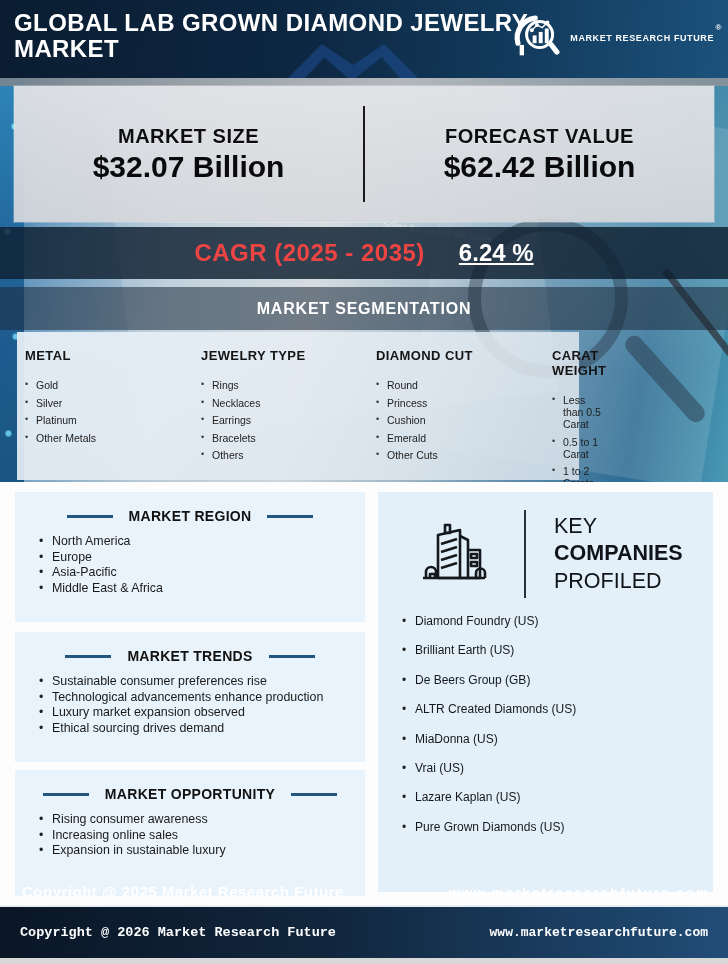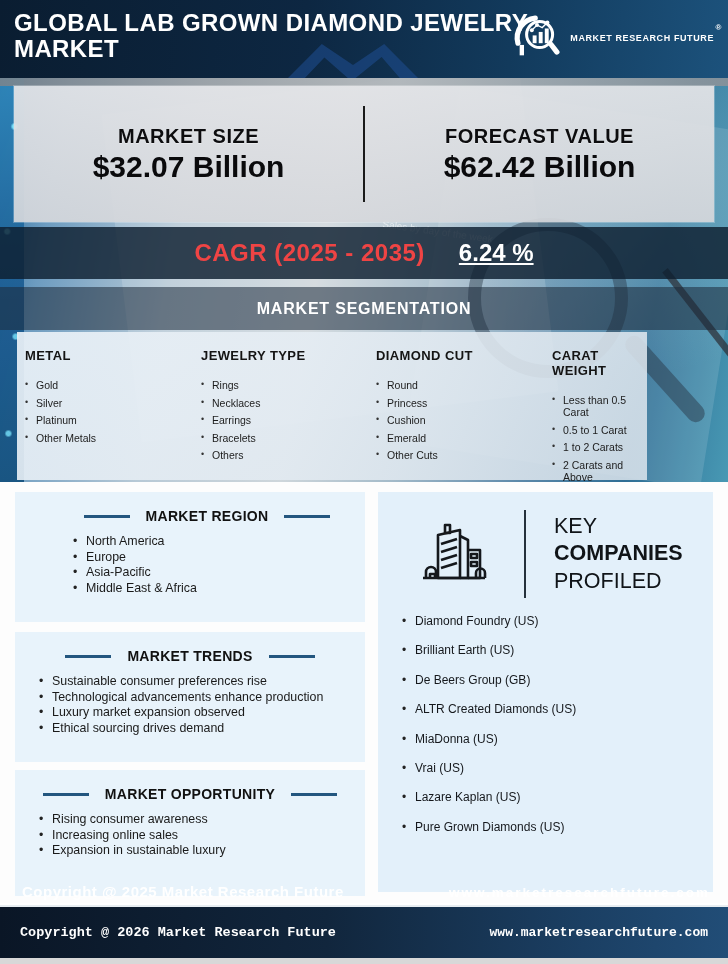--- a/index.html
+++ b/index.html
@@ -59,32 +59,32 @@
   
   .cagr-band { position:absolute; left:0; top:227px; width:728px; height:52px;
     background:rgba(14,30,47,.82); display:flex; align-items:center; justify-content:center; }
   .cagr-label { color:#ef4444; font-size:24px; font-weight:bold; letter-spacing:.5px; }
   .cagr-value { color:#fff; font-size:24px; font-weight:bold; margin-left:34px;text-decoration:underline; }
 
   
   .seg-band { position:absolute; left:0; top:287px; width:728px; height:43px;
     background:rgba(28,42,58,.55); display:flex; align-items:center; justify-content:center; }
   .seg-band-title { color:#fff; font-size:16px; font-weight:bold; letter-spacing:.8px; }
-  .seg-panel { position:absolute; left:17px; top:332px; width:630px; height:148px;
+  .seg-panel { position:absolute; left:17px; top:332px; width:562px; height:148px;
     background:linear-gradient(135deg,rgba(235,242,248,.92),rgba(219,228,236,.86));
     display:grid; grid-template-columns:176px 175px 176px 1fr; padding:16px 4px 0 8px; }
   .seg-col h3 { font-size:13px; font-weight:bold; color:#141414; letter-spacing:.4px; margin-bottom:16px; }
   .seg-col ul { list-style:none; }
   .seg-col li { position:relative; font-size:10.5px; color:#1c1c1c; padding-left:11px; margin-bottom:5.5px; }
   .seg-col li::before { content:"•"; position:absolute; left:0; top:0; font-size:9px; color:#333; }
 
   
   .bottom-bg { position:absolute; left:0; top:482px; width:728px; height:421px; background:#fdfdfd; }
   .info-box { position:absolute; left:15px; width:350px; background:#e8f3fb; }
-  .box-region { top:492px; height:130px;padding-left:34px; }
+  .box-region { top:492px; height:130px; }
   .box-trends { top:632px; height:130px; }
   .box-opportunity { top:770px; height:126px; }
   .box-heading-row { display:flex; align-items:center; justify-content:center; gap:16px; padding-top:16px; }
   .heading-dash { width:46px; height:3px; background:#23567f; }
   .box-heading { font-size:14px; font-weight:bold; color:#111; letter-spacing:.3px; white-space:nowrap; }
   .info-box ul { list-style:none; margin:10px 0 0 24px; }
   .info-box li { position:relative; font-size:12.4px; color:#1a1a1a; padding-left:13px; line-height:15.6px; }
   .info-box li::before { content:"•"; position:absolute; left:0; top:0; color:#222; }
 
   

